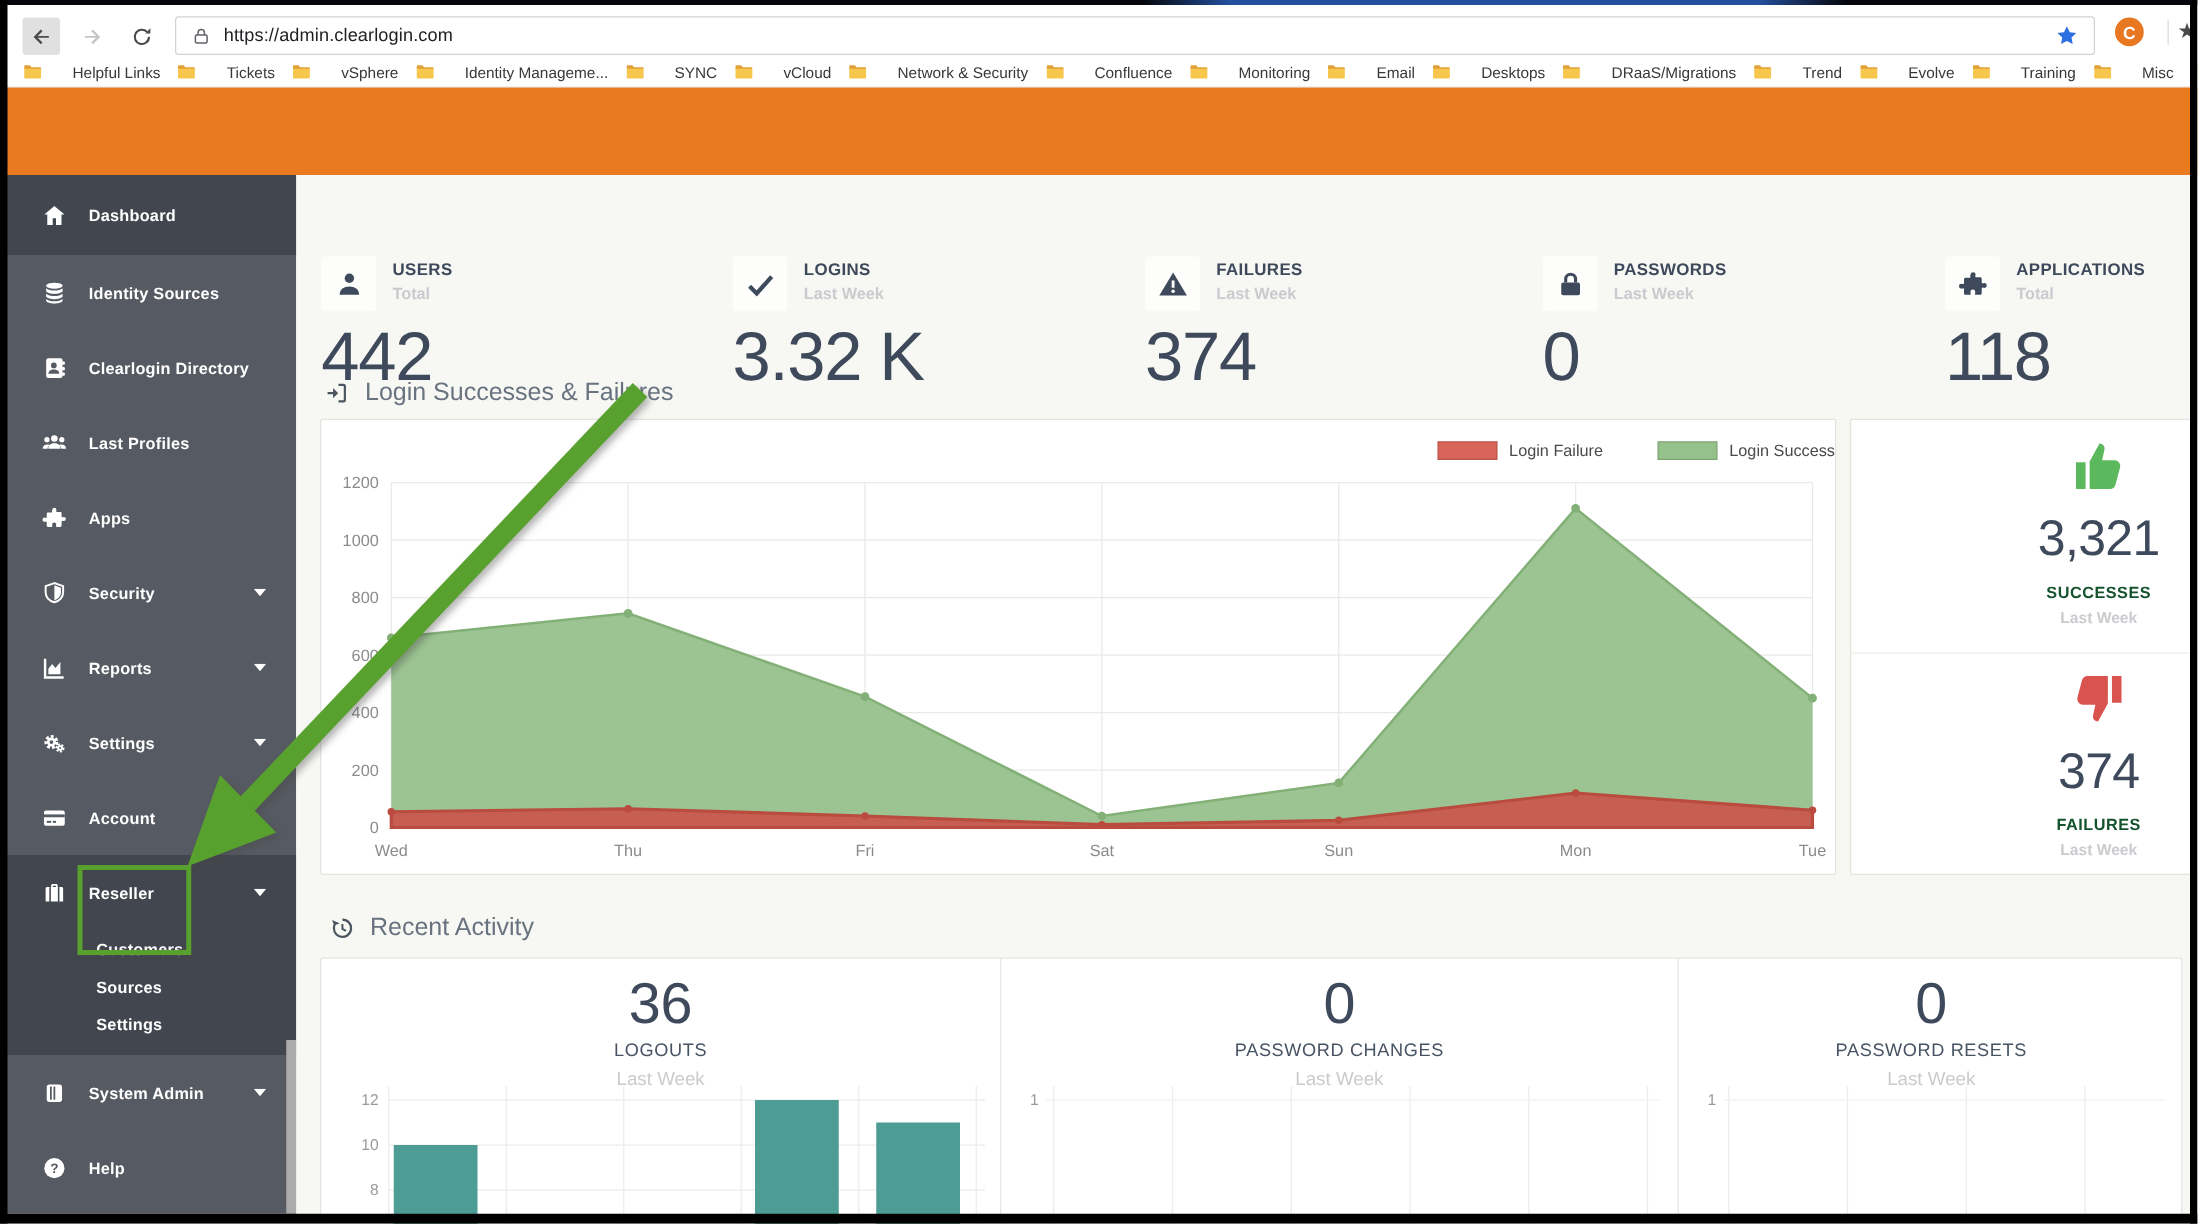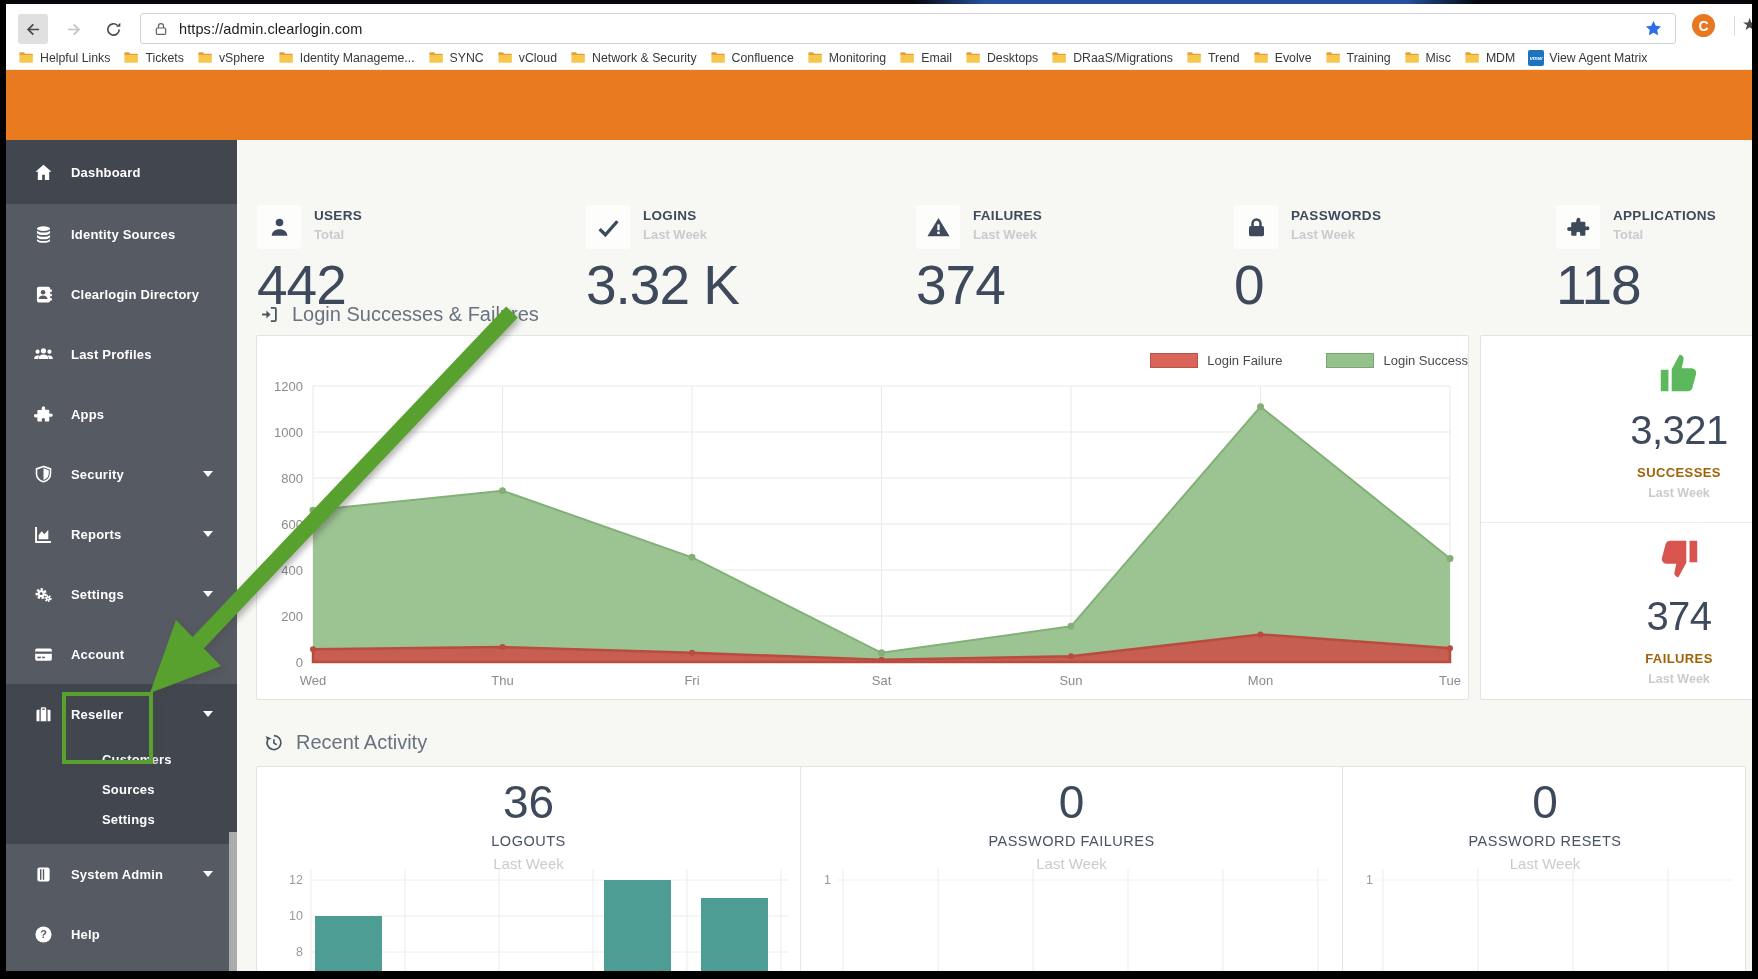--- a/index.html
+++ b/index.html
@@ -29,21 +29,21 @@
   #url-text{font-size:14.5px;color:#202124;letter-spacing:.1px}
   #star-ic{position:absolute;right:12px;width:19px;height:19px}
   #ext-ic{position:absolute;left:1692px;top:10px;width:23px;height:23px;border-radius:50%;background:#e87722;
           color:#fff;font-size:14px;font-weight:bold;display:flex;align-items:center;justify-content:center}
   #toolbar-div{position:absolute;left:1734px;top:12px;width:1px;height:20px;background:#dcdcdc}
   #partial-ic{position:absolute;left:1742px;top:10px;font-size:17px;color:#4a4a4a}
 
   
   #bookmarks{left:0;top:46px;width:1758px;height:24px;background:#fff;display:flex;align-items:center;
              padding-left:18px;gap:13px;box-sizing:border-box;border-bottom:1px solid #ececec;overflow:hidden}
-  .bm{display:flex;align-items:center;gap:5px;flex:none}
+  .bm{display:flex;align-items:center;gap:23px;flex:none}
   .bm .icon{width:17px;height:15px}
   .bm-vmw{width:16px!important;height:16px!important}
   .bm-label{font-size:12.3px;color:#383838;white-space:nowrap}
 
   
   #appbar{left:0;top:70px;width:1758px;height:70px;background:#ea7a1f}
   #logo{position:absolute;left:20px;top:78px;display:flex;gap:9px;color:#fff}
   #logo-cloud{width:64px;height:54px}
   .brand-top{font-size:7.5px;font-weight:bold;letter-spacing:1.6px;margin:4px 0 1px 2px}
   .brand-main{font-size:27px;line-height:1;letter-spacing:.5px}
@@ -58,21 +58,21 @@
   #username{position:absolute;left:1686px;top:96px;color:#fff;font-size:15.5px;font-weight:600;white-space:nowrap}
 
   
   #sidebar{left:0;top:140px;width:237px;height:831px;background:#565a62}
   .nav-item{display:flex;align-items:center;height:60px;padding-left:33px;box-sizing:border-box;cursor:pointer}
   .nav-item.active{background:#42464e;height:64px}
   .nav-section{background:#42464e;padding-bottom:10px}
   .nav-ic{width:21px;height:21px;margin-right:17px;color:#fff;flex:none}
   .nav-label{font-size:13px;font-weight:600;color:#fff;letter-spacing:.2px;flex:1}
   .caret{width:10px;height:6px;margin-right:24px;color:#fff;flex:none}
-  .sub-item{display:flex;align-items:center;height:30px;padding-left:102px;box-sizing:border-box;cursor:pointer}
+  .sub-item{display:flex;align-items:center;height:30px;padding-left:77px;box-sizing:border-box;cursor:pointer}
   .sub-item .nav-label{flex:none}
   #vscroll-thumb{left:229px;top:832px;width:8px;height:139px;background:#ababab}
 
   
   #main-bg{left:237px;top:140px;width:1521px;height:831px;background:#f7f7f4}
   .card{position:absolute;background:#fff;border:1px solid #e3e3e0;border-radius:2px;box-sizing:border-box}
 
   
   .stat{position:absolute;top:205px}
   .stat-head{display:flex;gap:13px}
@@ -91,21 +91,21 @@
   .lg-item{display:flex;align-items:center;gap:9px}
   .lg-swatch{width:48px;height:15px;border:1px solid rgba(0,0,0,.15);box-sizing:border-box}
   .lg-label{font-size:13px;color:#4a4a4a}
   #chart-svg{position:absolute;left:0;top:0}
 
   
   #summary-card{left:1480px;top:335px;width:310px;height:365px}
   .sum-col{position:absolute;left:120px;width:156px;text-align:center}
   .sum-icon{width:46px;height:46px;display:inline-block}
   .sum-value{font-size:40px;font-weight:300;color:#3e4a5b;margin-top:8px;letter-spacing:-.5px}
-  .sum-label{font-size:13px;font-weight:bold;color:#a16207;letter-spacing:.4px;margin-top:12px}
+  .sum-label{font-size:13px;font-weight:bold;color:#14532d;letter-spacing:.4px;margin-top:12px}
   .sum-sub{font-size:12.5px;font-weight:bold;color:#c9cbce;margin-top:6px}
   #sum-divider{position:absolute;left:0;top:186px;width:100%;height:1px;background:#ededea}
 
   
   #recent-card{left:256px;top:766px;width:1490px;height:230px}
   .recent-col{position:absolute;top:0;height:100%;box-sizing:border-box}
   .recent-col + .recent-col{border-left:1px solid #e6e6e3}
   .rc-value{font-size:46px;font-weight:300;color:#3e4a5b;text-align:center;margin-top:11px;line-height:1.05}
   .rc-label{font-size:14.5px;color:#475362;letter-spacing:.5px;text-align:center;margin-top:7px}
   .rc-sub{font-size:15px;color:#c9cbce;text-align:center;margin-top:6px}
@@ -735,21 +735,21 @@
           <text x="46" y="57" text-anchor="end" font-size="12.5" fill="#9a9a9a" font-family="Liberation Sans,sans-serif">10</text>
           <line x1="54" y1="89" x2="531" y2="89" stroke="#ececea"></line>
           <text x="46" y="93" text-anchor="end" font-size="12.5" fill="#9a9a9a" font-family="Liberation Sans,sans-serif">8</text>
           <rect x="58" y="53" width="67" height="87" fill="#4e9d94"></rect>
           <rect x="347" y="17" width="67" height="123" fill="#4e9d94"></rect>
           <rect x="444" y="35" width="67" height="105" fill="#4e9d94"></rect>
         </svg></div>
     </div>
     <div class="recent-col" style="left: 543px; width: 542px;">
       <div class="rc-value">0</div>
-      <div class="rc-label">PASSWORD FAILURES</div>
+      <div class="rc-label">PASSWORD CHANGES</div>
       <div class="rc-sub">Last Week</div>
       <div class="mini-svg"><svg width="542" height="140" viewBox="0 0 542 140">
           <line x1="42" y1="6" x2="42" y2="140" stroke="#ececea"></line>
           <line x1="137" y1="6" x2="137" y2="140" stroke="#ececea"></line>
           <line x1="232" y1="6" x2="232" y2="140" stroke="#ececea"></line>
           <line x1="327" y1="6" x2="327" y2="140" stroke="#ececea"></line>
           <line x1="422" y1="6" x2="422" y2="140" stroke="#ececea"></line>
           <line x1="517" y1="6" x2="517" y2="140" stroke="#ececea"></line>
           <line x1="36" y1="17" x2="526" y2="17" stroke="#f0f0ee"></line>
           <text x="30" y="21" text-anchor="end" font-size="12.5" fill="#9a9a9a" font-family="Liberation Sans,sans-serif">1</text>

